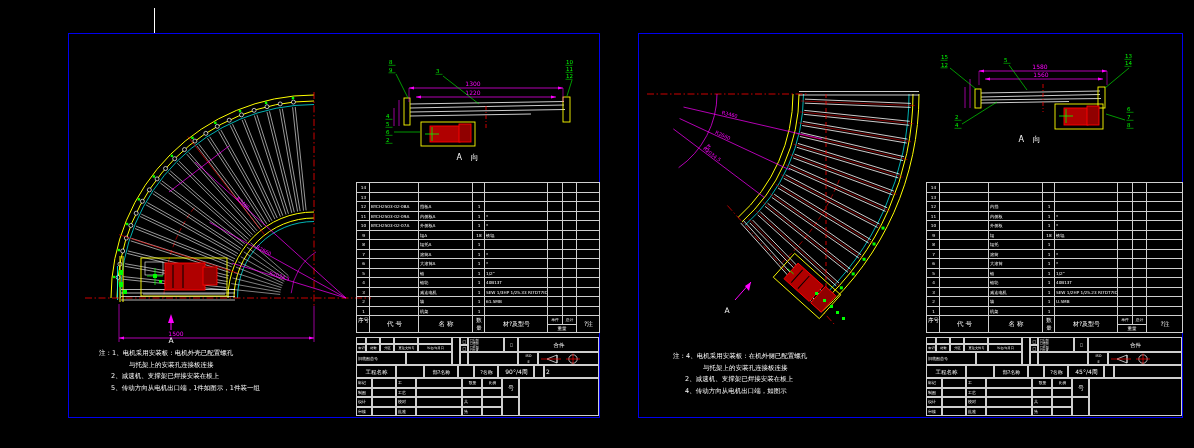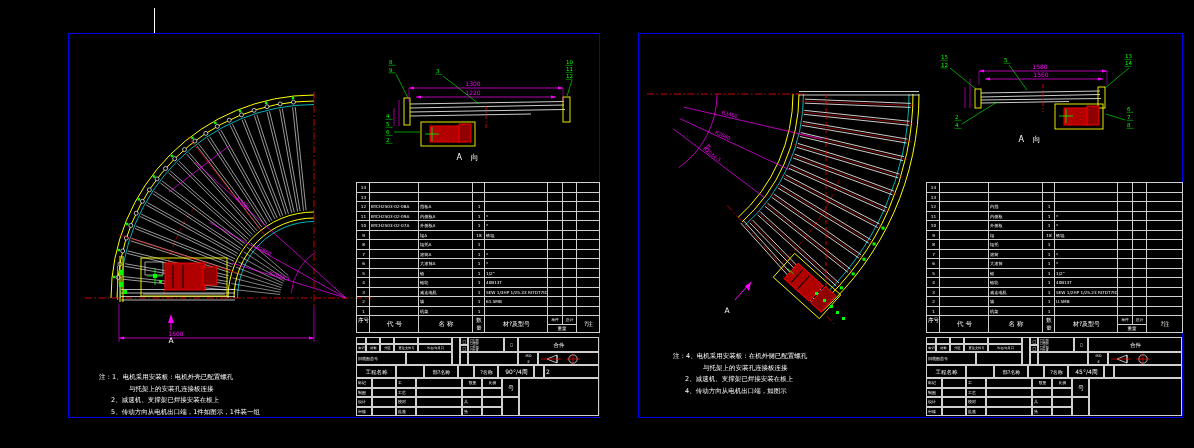--- a/index.html
+++ b/index.html
@@ -455,21 +455,21 @@
         <div class="tcell" style="left: 16px; top: 74.5px; width: 24px; height: 9.5px; font-size: 4px; line-height: 8.5px; text-align: left; padding-left: 1px;"></div>
         <div class="tcell" style="left: 40px; top: 74.5px; width: 20px; height: 9.5px; font-size: 4px; line-height: 8.5px; text-align: left; padding-left: 1px;">批准</div>
         <div class="tcell" style="left: 60px; top: 74.5px; width: 46px; height: 9.5px; font-size: 4px; line-height: 8.5px; text-align: left; padding-left: 1px;"></div>
         <div class="tcell" style="left: 106px; top: 74.5px; width: 20px; height: 9.5px; font-size: 4px; line-height: 8.5px; text-align: left; padding-left: 1px;">第</div>
         <div class="tcell" style="left: 126px; top: 74.5px; width: 20px; height: 9.5px; font-size: 4px; line-height: 8.5px; text-align: left; padding-left: 1px;"></div>
         <div class="tcell" style="left: 146px; top: 46px; width: 17px; height: 19px; font-size: 6px; line-height: 18px; text-align: center; padding-left: 1px;">号</div>
         <div class="tcell" style="left: 146px; top: 65px; width: 17px; height: 19px; font-size: 4px; line-height: 18px; text-align: left; padding-left: 1px;"></div>
         <div class="tcell" style="left: 163px; top: 46px; width: 80px; height: 38px; font-size: 4px; line-height: 37px; text-align: left; padding-left: 1px;"></div>
       </div>
       <div class="notes" style="left: 30px; top: 314px;">
-        <div style="padding-left: 0px; margin-top: 24px;">注：1、电机采用安装板：电机外壳已配置螺孔</div>
+        <div style="padding-left: 0px;">注：1、电机采用安装板：电机外壳已配置螺孔</div>
         <div style="padding-left: 30px;">与托架上的安装孔连接板连接</div>
         <div style="padding-left: 12px;">2、减速机、支撑架已焊接安装在板上</div>
         <div style="padding-left: 12px;">5、传动方向从电机出口端，1件如图示，1件装一组</div>
       </div>
     </div>
   <div class="panel" id="panel-right">
       <svg width="543" height="383" viewBox="0 0 543 383">
         <g>
           <path d="M280.0 60.0 A292 292 0 0 1 183.4 277.0" fill="none" stroke="#ffff00" stroke-width="1"></path>
           <path d="M274.0 60.0 A286 286 0 0 1 179.4 272.5" fill="none" stroke="#ffff00" stroke-width="1"></path>

